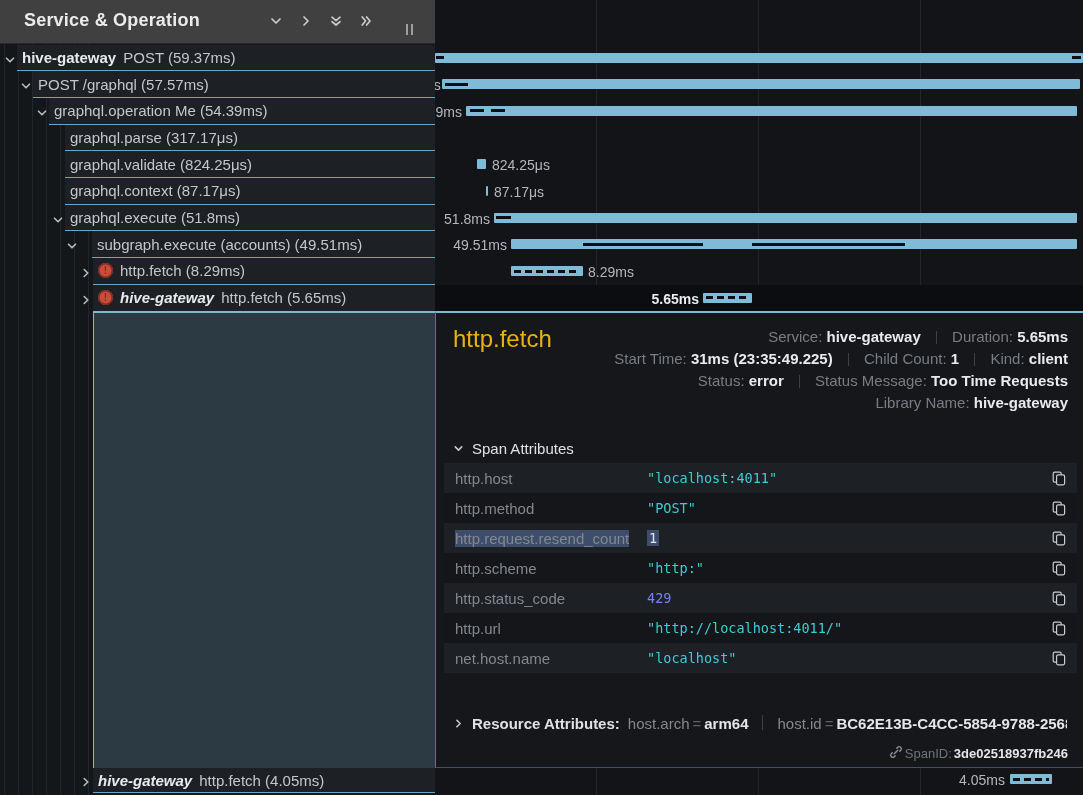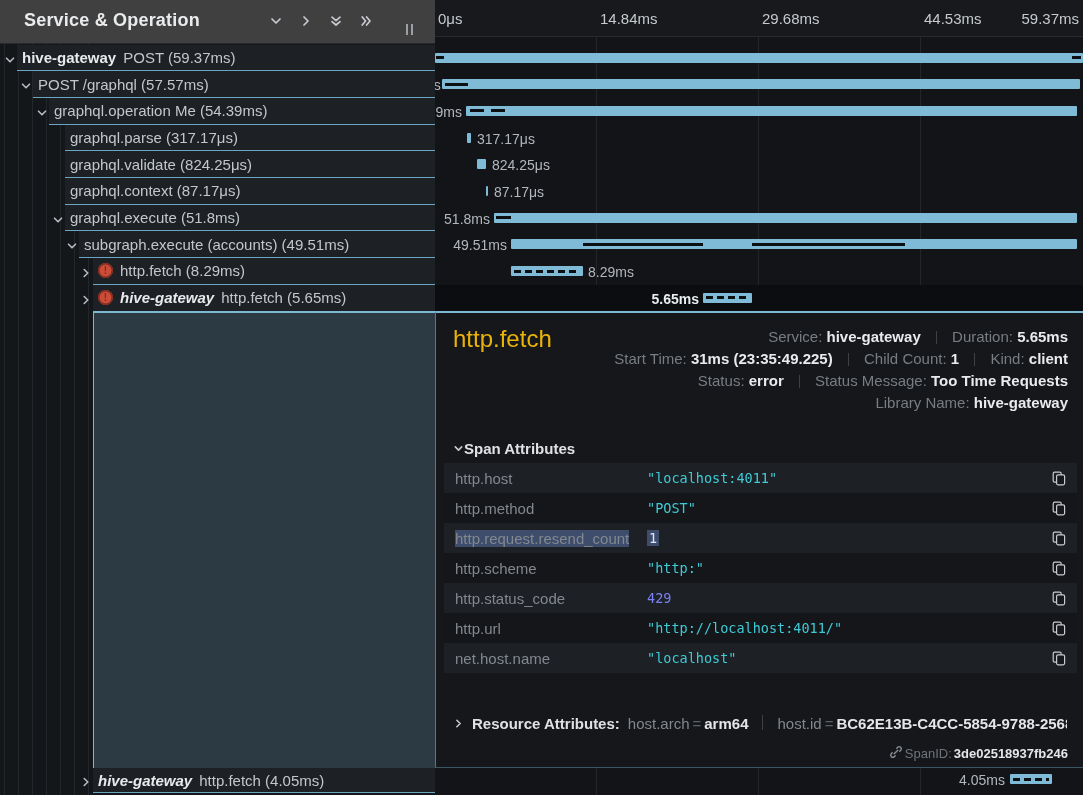--- a/index.html
+++ b/index.html
@@ -57,22 +57,22 @@
 
   
   #detail { left:435px; top:311px; width:648px; height:457px; background:#15171b;
     border-top:2px solid #7cb9d3; border-left:1px solid #4e7b91; border-bottom:1px solid #3a5664; z-index:4; }
   #detail-title { left:17px; top:12px; font-size:24px; color:#eab308; }
   #meta { right:15px; top:13px; text-align:right; }
   .meta-line { line-height:22px; font-size:15px; color:#787d83; white-space:nowrap; }
   .meta-line b { color:#e8eaec; font-weight:700; }
   .msep { display:inline-block; width:1px; height:13px; background:#3d4146; margin:0 11px; vertical-align:-2px; }
 
-  #attrs-hdr { left:17px; top:127px; display:flex; align-items:center; 
-    font-size:15px; font-weight:700; color:#dfe1e4; cursor:pointer; }
+  #attrs-hdr { left:17px; top:127px; display:flex; align-items:center; gap:8px;
+    font-size:15px; font-weight:400; color:#dfe1e4; cursor:pointer; }
   #attrs-table { left:8px; top:150px; width:633px; }
   .attr-row { height:30px; display:flex; align-items:center; padding:0 11px; font-size:15px; }
   .attr-row:nth-child(odd) { background:#1d2025; }
   .attr-row:nth-child(even) { background:#14161a; }
   .attr-key { width:192px; flex:none; color:#83888e; white-space:nowrap; }
   .attr-val { flex:1; font-family:"DejaVu Sans Mono", monospace; font-size:13.5px; white-space:nowrap; }
   .v-str { color:#3fcbd6; }
   .v-num { color:#7b81f3; }
   .hl { background:#3d4d6b; }
   .hl-val { background:#3d4d6b; color:#dfe3ff; padding:0 2px; }
@@ -94,51 +94,40 @@
   #bottom-row-left .tree-inner { border-bottom:1px solid #6aa6c2; }
 </style>
 </head>
 <body>
 
 <div id="timeline-panel" class="abs">
   <div class="grid abs" style="left:161px"></div>
   <div class="grid abs" style="left:323px"></div>
   <div class="grid abs" style="left:485px"></div>
 
-  <div id="time-header" class="abs">
-    <div class="tick abs" style="left:3px">0μs</div>
-    <div class="tick abs" style="left:165px">14.84ms</div>
-    <div class="tick abs" style="left:327px">29.68ms</div>
-    <div class="tick abs" style="left:489px">44.53ms</div>
-    <div class="tick abs" style="right:4px">59.37ms</div>
-  </div>
 
   <div class="t-row abs" style="top:44.5px">
     <div class="bar" style="left:0;width:648px"></div>
     <div class="mark" style="left:1px;width:8px"></div>
     <div class="mark" style="left:637px;width:9px"></div>
   </div>
 
   <div class="t-row abs" style="top:71.2px">
     <div class="t-label right" style="left:-48px;width:52px">57.57ms</div>
     <div class="bar" style="left:7px;width:638px"></div>
     <div class="mark" style="left:10px;width:23px"></div>
   </div>
 
   <div class="t-row abs" style="top:97.9px">
     <div class="t-label right" style="left:-33px;width:60px">54.39ms</div>
     <div class="bar" style="left:31px;width:611px"></div>
     <div class="mark" style="left:35px;width:14px"></div>
     <div class="mark" style="left:56px;width:14px"></div>
   </div>
 
-  <div class="t-row abs" style="top:124.6px">
-    <div class="bar" style="left:32px;width:4px"></div>
-    <div class="t-label" style="left:42px">317.17μs</div>
-  </div>
 
   <div class="t-row abs" style="top:151.3px">
     <div class="bar" style="left:42px;width:9px"></div>
     <div class="t-label" style="left:57px">824.25μs</div>
   </div>
 
   <div class="t-row abs" style="top:178px">
     <div class="bar" style="left:51px;width:2px"></div>
     <div class="t-label" style="left:59px">87.17μs</div>
   </div>
@@ -241,21 +230,21 @@
     <div class="tree-inner" style="left:65px">
       <span>graphql.execute (51.8ms)</span>
     </div>
   </div>
 
   <div class="tree-row abs" style="top:231.4px">
     <span class="tri" style="left:66px">
       <svg width="12" height="12" viewBox="0 0 12 12">
           <path d="M2.5 4.2 6 7.8 9.5 4.2" stroke="#b8bcc0" stroke-width="1.6" fill="none" stroke-linecap="round" stroke-linejoin="round"></path>
         </svg></span>
-    <div class="tree-inner" style="left:79px">
+    <div class="tree-inner" style="left:92px">
       <span>subgraph.execute (accounts) (49.51ms)</span>
     </div>
   </div>
 
   <div class="tree-row abs" style="top:258.1px">
     <span class="tri" style="left:80px">
       <svg width="12" height="12" viewBox="0 0 12 12">
           <path d="M4.2 2.5 7.8 6 4.2 9.5" stroke="#b8bcc0" stroke-width="1.6" fill="none" stroke-linecap="round" stroke-linejoin="round"></path>
         </svg></span>
     <div class="tree-inner" style="left:93px">

